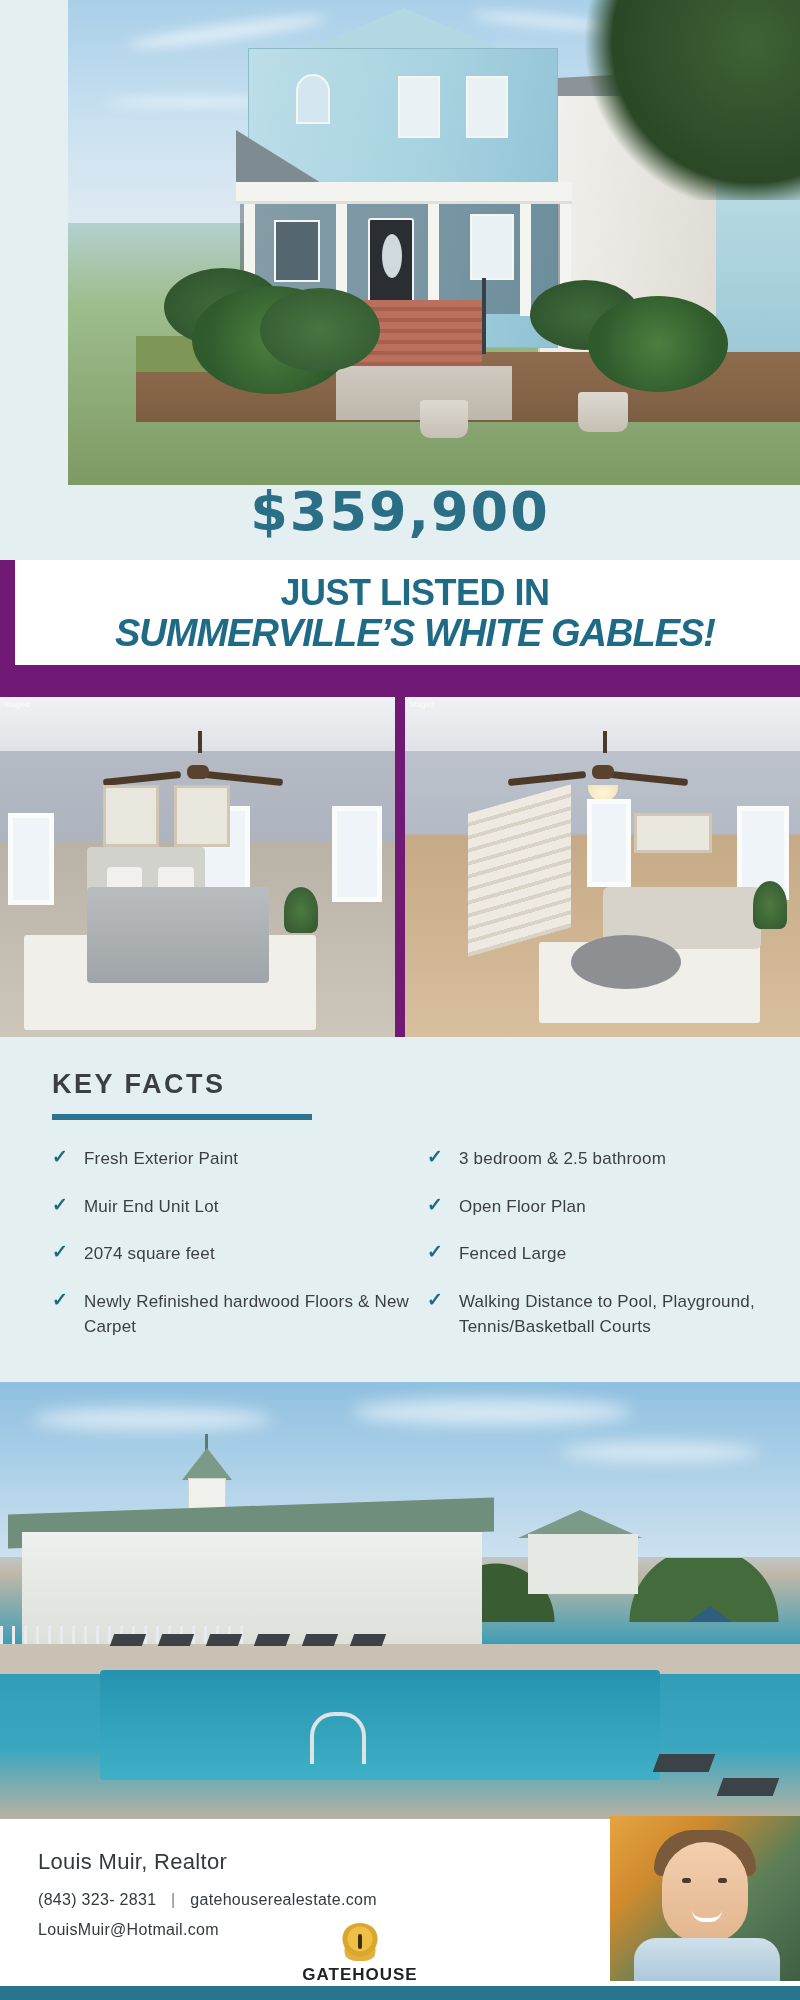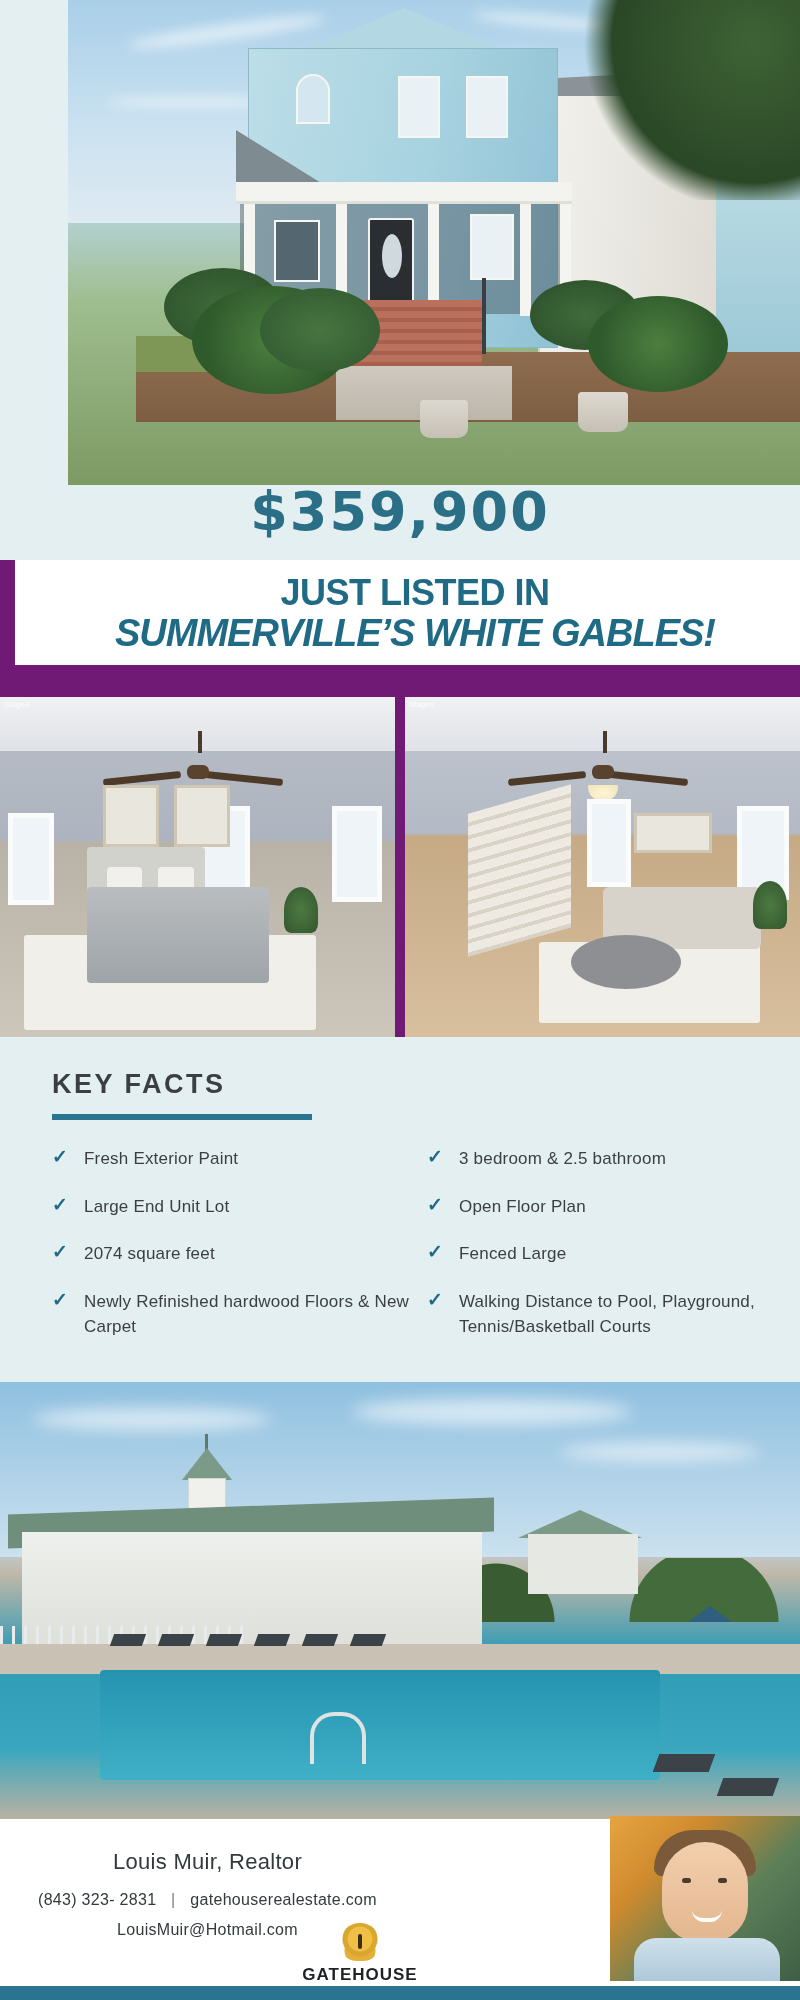--- a/index.html
+++ b/index.html
@@ -285,21 +285,21 @@
                          radial-gradient(circle at 88% 100%, #446b3c 0 74px, transparent 75px); }
   .fence { position:absolute; left:0; top:244px; width:250px; height:28px;
            background:repeating-linear-gradient(90deg,#e9ecec 0 3px, transparent 3px 12px); }
 
   
   .footer {
     position:absolute; left:0; top:1819px; width:800px; height:181px;
     background:#ffffff;
   }
   .footer-text {
-    position:absolute; left:38px; top:30px;text-align:center;
+    position:absolute; left:38px; top:30px;
   }
   .agent-name {
     font-size:22px; color:#333a3e; letter-spacing:.3px; margin-bottom:16px;
   }
   .contact-line {
     font-size:16px; color:#333a3e; letter-spacing:.3px; margin-bottom:12px;
   }
   .contact-sep { margin:0 10px; color:#7c8287; }
   .logo {
     position:absolute; left:300px; top:104px; width:120px; text-align:center;
@@ -444,21 +444,21 @@
     <div class="facts-title">KEY FACTS</div>
     <div class="facts-rule"></div>
     <div class="facts-cols">
       <div class="fcol">
         <div class="fitem">
           <span class="check">✓</span>
           <span class="txt">Fresh Exterior Paint</span>
         </div>
         <div class="fitem">
           <span class="check">✓</span>
-          <span class="txt">Large End Unit Lot</span>
+          <span class="txt">Muir End Unit Lot</span>
         </div>
         <div class="fitem">
           <span class="check">✓</span>
           <span class="txt">2074 square feet</span>
         </div>
         <div class="fitem">
           <span class="check">✓</span>
           <span class="txt">Newly Refinished hardwood Floors &amp; New Carpet</span>
         </div>
       </div>

